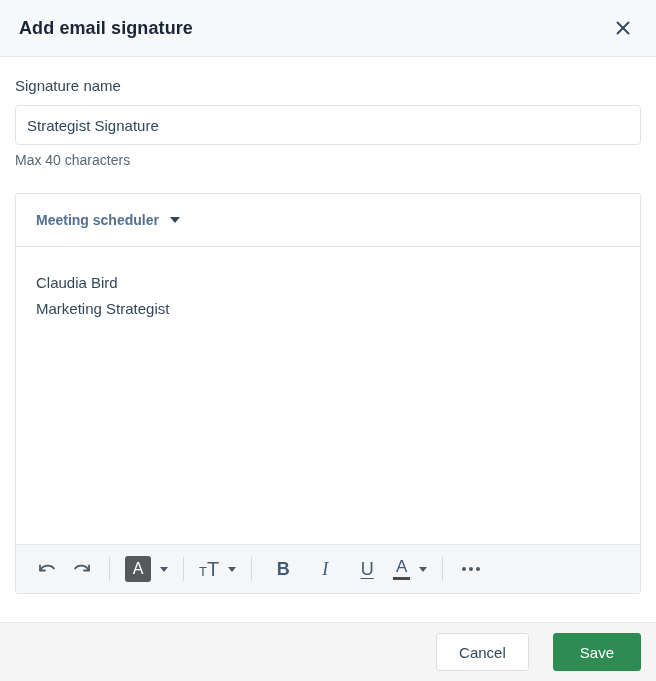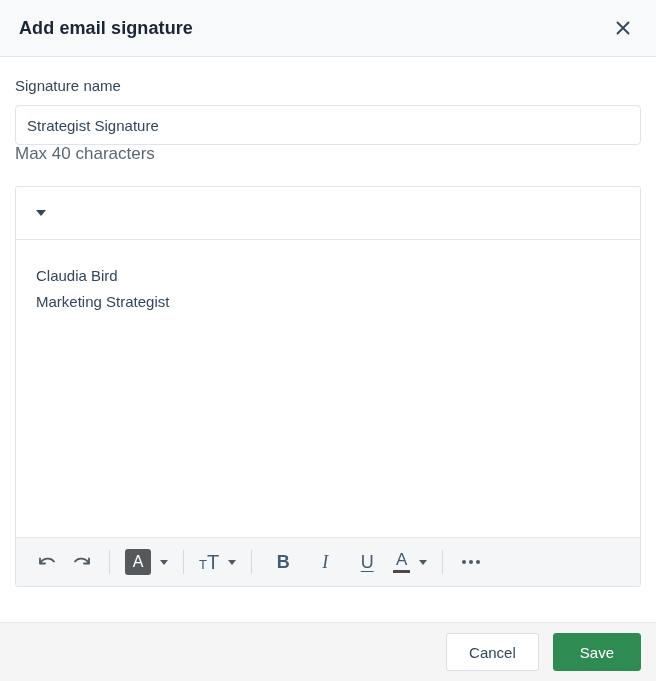--- a/index.html
+++ b/index.html
@@ -79,22 +79,23 @@
     padding: 0 11px;
     font-size: 15px;
     font-family: "Liberation Sans", sans-serif;
     color: #33475b;
     background: #ffffff;
     outline: none;
   }
   .text-input::placeholder { color: #99a5b5; }
 
   .helper-text {
-    font-size: 17px;
+    font-size: 14px;
     color: #5a6872;
+    margin-top: 7px;
     line-height: 17px;
   }
 
   
   .editor-card {
     margin-top: 24px;
     border: 1px solid #dfe3eb;
     border-radius: 3px;
     background: #ffffff;
     display: flex;
@@ -242,21 +243,21 @@
 
   
   .modal-footer {
     height: 59px;
     min-height: 59px;
     background: #f5f5f5;
     border-top: 1px solid #e4e7eb;
     display: flex;
     align-items: center;
     justify-content: flex-end;
-    gap: 14px;
+    gap: 24px;
     padding: 0 15px;
     box-sizing: border-box;
   }
   .btn {
     height: 38px;
     border-radius: 3px;
     font-size: 15px;
     font-family: "Liberation Sans", sans-serif;
     cursor: pointer;
     padding: 0 22px;
@@ -297,20 +298,21 @@
 
     <input class="text-input" type="text" value="Strategist Signature" style="">
 
     <div class="helper-text">Max 40 characters</div>
 
     
     <div class="editor-card">
 
       <div class="editor-topbar">
         <button class="dropdown-trigger">
+          <span class="dropdown-label">Meeting scheduler</span>
           <span class="caret"></span>
         </button>
       </div>
 
       <div class="editor-content" contenteditable="true" style="">
         <div class="sig-line">Claudia Bird</div>
         <div class="sig-line">Marketing Strategist</div>
       </div>
 
       <div class="editor-toolbar">

